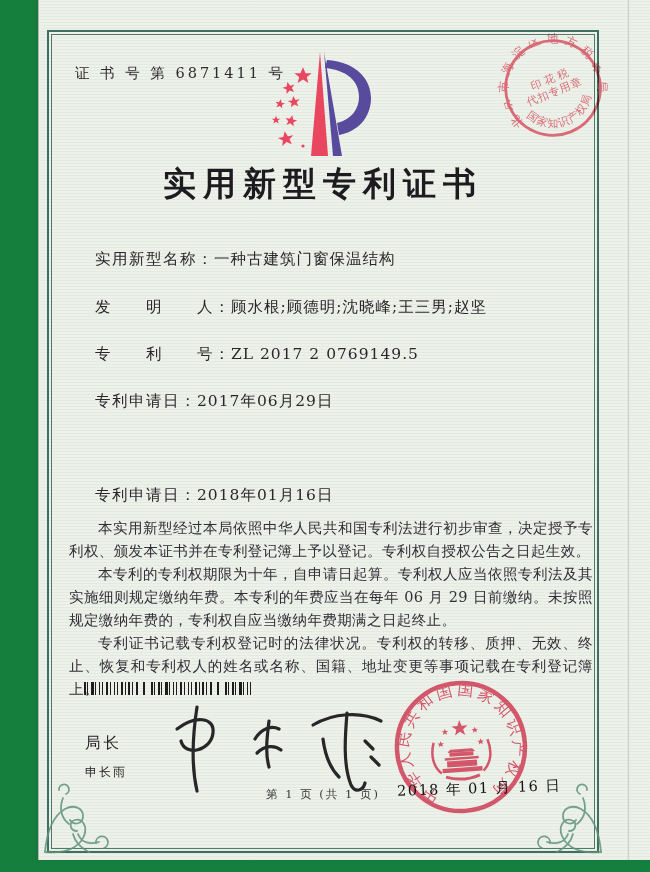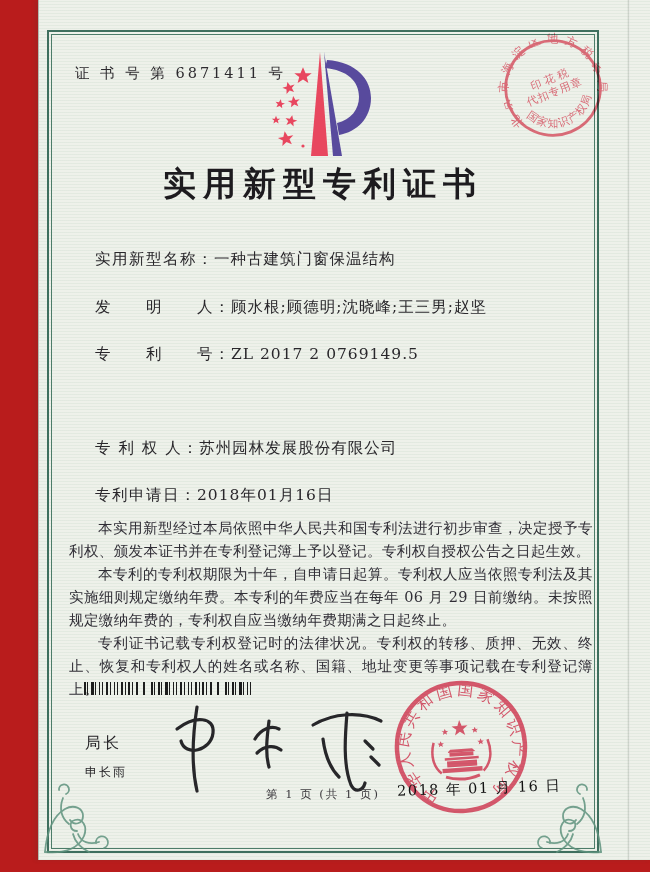--- a/index.html
+++ b/index.html
@@ -1,17 +1,17 @@
 <!DOCTYPE html>
 <html><head>
 <meta charset="utf-8">
 <style>
   html,body{margin:0;padding:0;}
   body{font-family:"DejaVu Serif","Liberation Serif",serif;background:#e9e9e6;}
-  .scan{position:relative;width:650px;height:872px;background:#b91c1c;overflow:hidden;}
+  .scan{position:relative;width:650px;height:872px;background:#15803d;overflow:hidden;}
   
   .paper{position:absolute;left:38px;top:0;width:612px;height:860px;
     background:#eef1ea;
     background-image:repeating-linear-gradient(0deg,rgba(150,185,160,.13) 0 1px,rgba(255,255,255,0) 1px 3px);
     border-left:1px solid #b2bab0;box-shadow:-3px 0 4px rgba(60,70,60,.15);}
   .fold{position:absolute;top:0;left:588px;width:3px;height:860px;
     background:linear-gradient(90deg,rgba(120,130,120,.0),rgba(120,130,120,.25),rgba(255,255,255,.4));}
   
   .frame{position:absolute;left:8px;top:30px;width:552px;height:823px;border:2.5px solid #3f6f5e;box-sizing:border-box;}
   .frame-inner{position:absolute;inset:2px;border:1px solid #4c7c69;}
@@ -102,21 +102,21 @@
           <polygon points="63,4 72,108 81,108"></polygon>
           <path d="M66,12 C96,14 110,32 110,50 C110,70 96,84 78,87 L76,75 C90,72 98,61 98,49 C98,33 86,22 64,20 Z"></path>
         </g>
       </svg>
 
       <div class="title">实用新型专利证书</div>
 
       <div class="frow f0"><span class="lab">实用新型名称：</span><span>一种古建筑门窗保温结构</span></div>
       <div class="frow f1"><span class="lab">发　　明　　人：</span><span>顾水根;顾德明;沈晓峰;王三男;赵坚</span></div>
       <div class="frow f2"><span class="lab">专　　利　　号：</span><span>ZL 2017 2 0769149.5</span></div>
-      <div class="frow f4"><span class="lab">专 利 权 人：</span><span>苏州园林发展股份有限公司</span></div>
+      <div class="frow f3"><span class="lab">专利申请日：</span><span>2017年06月29日</span></div>
       <div class="frow f5"><span class="lab">专利申请日：</span><span>2018年01月16日</span></div>
 
       <div class="paras">
         <p>本实用新型经过本局依照中华人民共和国专利法进行初步审查，决定授予专利权、颁发本证书并在专利登记簿上予以登记。专利权自授权公告之日起生效。</p>
         <p>本专利的专利权期限为十年，自申请日起算。专利权人应当依照专利法及其实施细则规定缴纳年费。本专利的年费应当在每年 06 月 29 日前缴纳。未按照规定缴纳年费的，专利权自应当缴纳年费期满之日起终止。</p>
         <p>专利证书记载专利权登记时的法律状况。专利权的转移、质押、无效、终止、恢复和专利权人的姓名或名称、国籍、地址变更等事项记载在专利登记簿上。</p>
       </div>
 
       <div class="barcode"></div>
 

